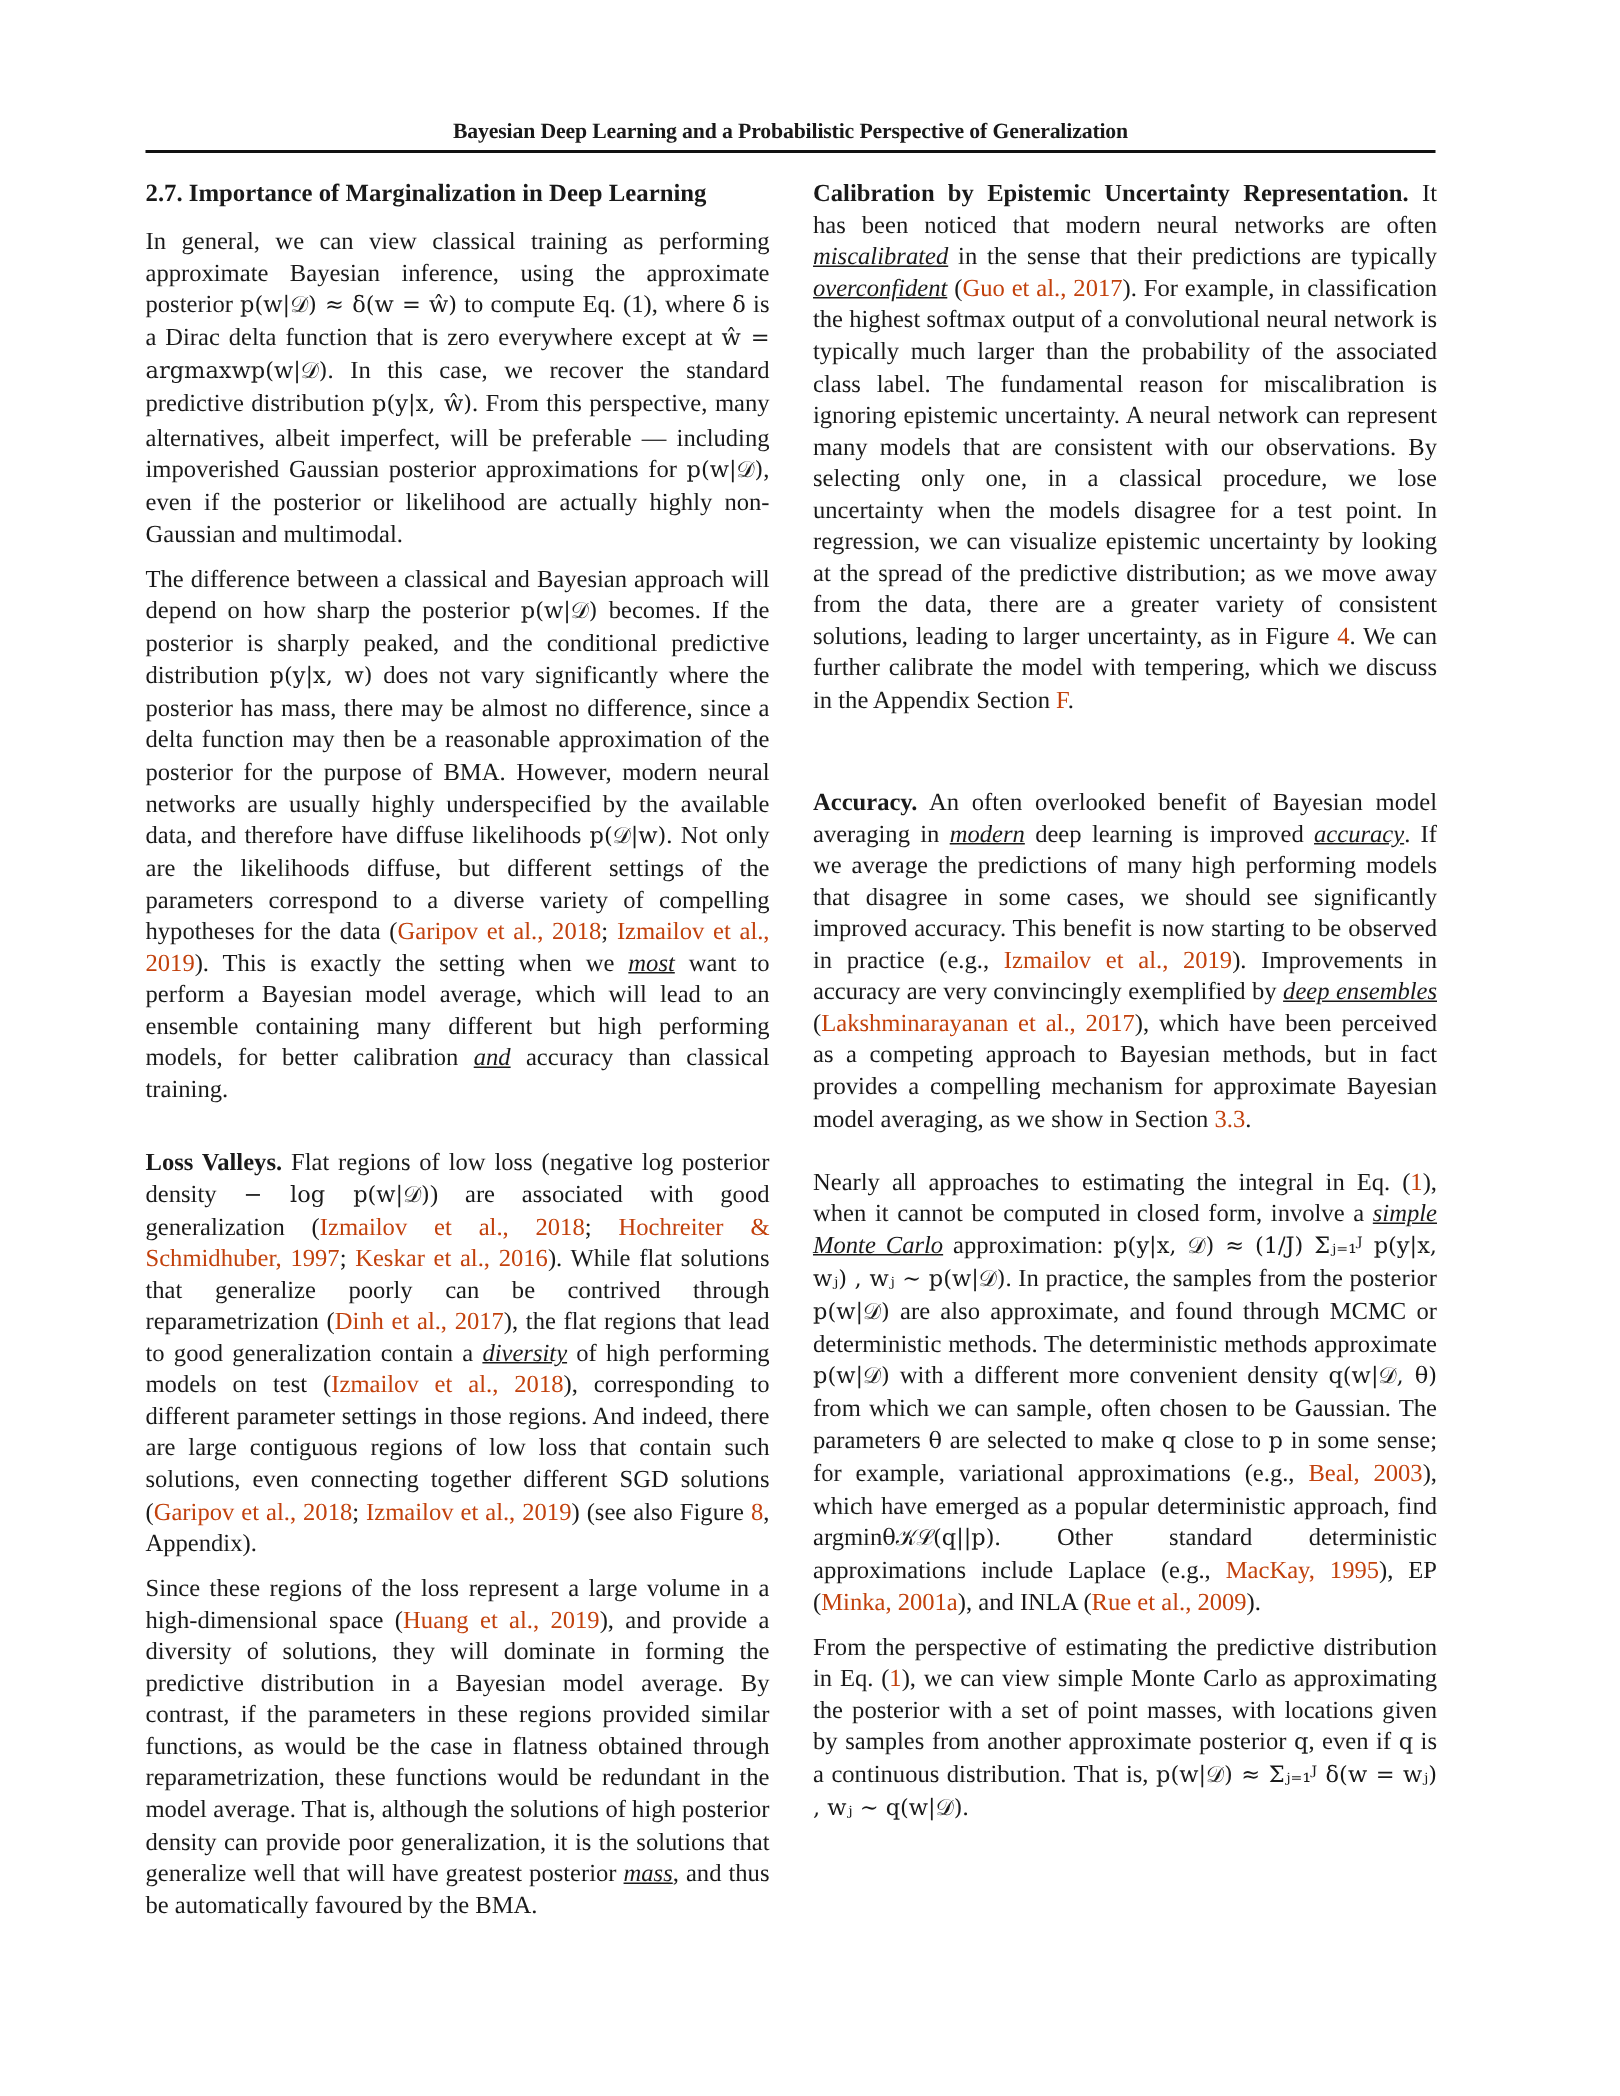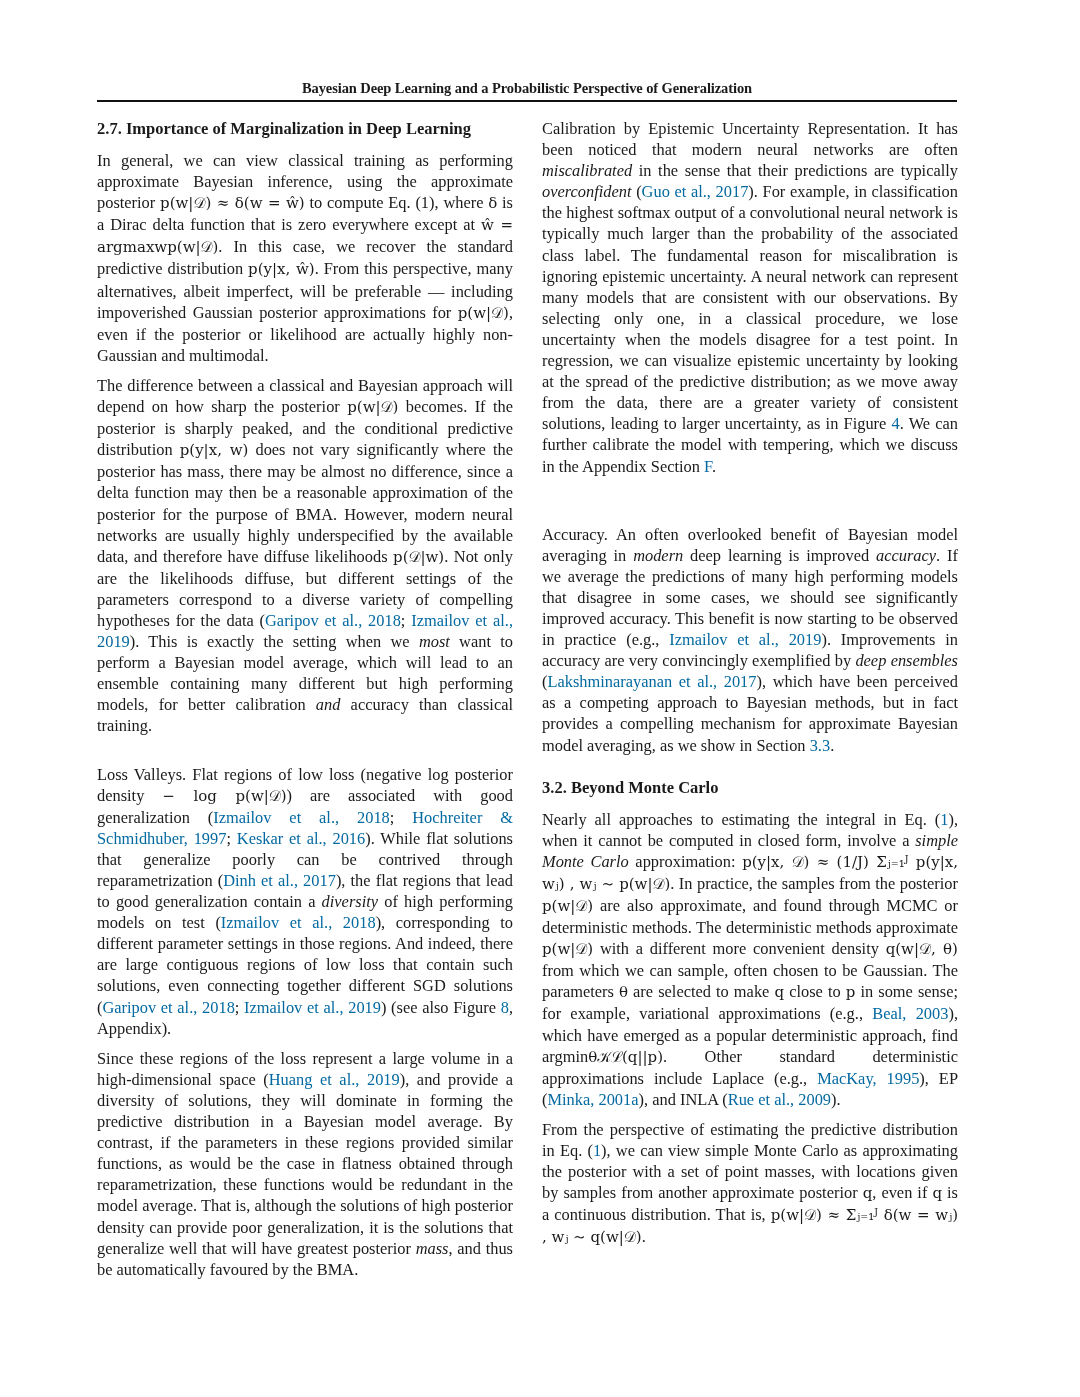--- a/index.html
+++ b/index.html
@@ -9,24 +9,24 @@
   .running-head { position: absolute; left: 97px; width: 860px; top: 80px;
          text-align: center; font-weight: bold; font-size: 14.5px; letter-spacing: -0.1px; }
   .head-rule { position: absolute; left: 97px; width: 860px; top: 100px; height: 0;
          border-top: 2px solid #111; }
   .col { position: absolute; top: 118px; width: 416px; }
   .col.left { left: 97px; }
   .col.right { left: 542px; }
   .sec-title { font-weight: bold; font-size: 16.5px; line-height: 22px; margin: 0 0 10px 0; }
   p.para { margin: 0 0 9px 0; font-size: 16.4px; line-height: 21.1px; text-align: justify;
            hyphens: manual; }
-  .run-bold { font-weight: normal; }
-  .run-italic { font-style: italic; }
+  .run-bold { font-weight: bold; }
+  .run-italic { font-style: italic; text-decoration: underline; }
   .run-math { font-family: "DejaVu Serif", "Liberation Serif", serif; font-size: 15px; }
-  .run-cite { color: #0369a1; cursor: pointer; }
+  .run-cite { color: #c2410c; cursor: pointer; }
   .gap-l1 { height: 18px; }
   .gap-r1 { height: 38px; }
   .gap-r2 { height: 12px; }
 </style>
 </head>
 <body>
 
 <div class="page">
   <div class="running-head">Bayesian Deep Learning and a Probabilistic Perspective of Generalization</div>
   <div class="head-rule"></div>
@@ -38,17 +38,16 @@
     <div class="gap-l1"></div>
     <p class="para"><span class="run-bold">Loss Valleys.</span><span class="run-plain">    Flat regions of low loss (negative log posterior density </span><span class="run-math">− log p(w|𝒟)</span><span class="run-plain">) are associated with good generalization (</span><span class="run-cite">Izmailov et al., 2018</span><span class="run-plain">; </span><span class="run-cite">Hochreiter &amp; Schmidhuber, 1997</span><span class="run-plain">; </span><span class="run-cite">Keskar et al., 2016</span><span class="run-plain">). While flat solutions that generalize poorly can be contrived through reparametrization (</span><span class="run-cite">Dinh et al., 2017</span><span class="run-plain">), the flat regions that lead to good generalization contain a </span><span class="run-italic">diversity</span><span class="run-plain"> of high performing models on test (</span><span class="run-cite">Izmailov et al., 2018</span><span class="run-plain">), corresponding to different parameter settings in those regions. And indeed, there are large contiguous regions of low loss that contain such solutions, even connecting together different SGD solutions (</span><span class="run-cite">Garipov et al., 2018</span><span class="run-plain">; </span><span class="run-cite">Izmailov et al., 2019</span><span class="run-plain">) (see also Figure </span><span class="run-cite">8</span><span class="run-plain">, Appendix).</span></p>
     <p class="para"><span class="run-plain">Since these regions of the loss represent a large volume in a high-dimensional space (</span><span class="run-cite">Huang et al., 2019</span><span class="run-plain">), and provide a diversity of solutions, they will dominate in forming the predictive distribution in a Bayesian model average.  By contrast, if the parameters in these regions provided similar functions, as would be the case in flatness obtained through reparametrization, these functions would be redundant in the model average. That is, although the solutions of high posterior density can provide poor generalization, it is the solutions that generalize well that will have greatest posterior </span><span class="run-italic">mass</span><span class="run-plain">, and thus be automatically favoured by the BMA.</span></p>
   </div>
 
   <div class="col right">
     <p class="para"><span class="run-bold">Calibration by Epistemic Uncertainty Representation.</span><span class="run-plain"> It has been noticed that modern neural networks are often </span><span class="run-italic">miscalibrated</span><span class="run-plain"> in the sense that their predictions are typically </span><span class="run-italic">overconfident</span><span class="run-plain"> (</span><span class="run-cite">Guo et al., 2017</span><span class="run-plain">). For example, in classification the highest softmax output of a convolutional neural network is typically much larger than the probability of the associated class label. The fundamental reason for miscalibration is ignoring epistemic uncertainty. A neural network can represent many models that are consistent with our observations. By selecting only one, in a classical procedure, we lose uncertainty when the models disagree for a test point. In regression, we can visualize epistemic uncertainty by looking at the spread of the predictive distribution; as we move away from the data, there are a greater variety of consistent solutions, leading to larger uncertainty, as in Figure </span><span class="run-cite">4</span><span class="run-plain">. We can further calibrate the model with tempering, which we discuss in the Appendix Section </span><span class="run-cite">F</span><span class="run-plain">.</span></p>
     <div class="gap-r1"></div>
     <p class="para"><span class="run-bold">Accuracy.</span><span class="run-plain">    An often overlooked benefit of Bayesian model averaging in </span><span class="run-italic">modern</span><span class="run-plain"> deep learning is improved </span><span class="run-italic">accuracy</span><span class="run-plain">. If we average the predictions of many high performing models that disagree in some cases, we should see significantly improved accuracy. This benefit is now starting to be observed in practice (e.g., </span><span class="run-cite">Izmailov et al., 2019</span><span class="run-plain">). Improvements in accuracy are very convincingly exemplified by </span><span class="run-italic">deep ensembles</span><span class="run-plain"> (</span><span class="run-cite">Lakshminarayanan et al., 2017</span><span class="run-plain">), which have been perceived as a competing approach to Bayesian methods, but in fact provides a compelling mechanism for approximate Bayesian model averaging, as we show in Section </span><span class="run-cite">3.3</span><span class="run-plain">.</span></p>
     <div class="gap-r2"></div>
-    <div class="sec-title">3.2. Beyond Monte Carlo</div>
     <p class="para"><span class="run-plain">Nearly all approaches to estimating the integral in Eq. (</span><span class="run-cite">1</span><span class="run-plain">), when it cannot be computed in closed form, involve a </span><span class="run-italic">simple Monte Carlo</span><span class="run-plain"> approximation:  </span><span class="run-math">p(y|x, 𝒟) ≈ (1/J) Σⱼ₌₁ᴶ p(y|x, wⱼ) , wⱼ ∼ p(w|𝒟)</span><span class="run-plain">. In practice, the samples from the posterior </span><span class="run-math">p(w|𝒟)</span><span class="run-plain"> are also approximate, and found through MCMC or deterministic methods. The deterministic methods approximate </span><span class="run-math">p(w|𝒟)</span><span class="run-plain"> with a different more convenient density </span><span class="run-math">q(w|𝒟, θ)</span><span class="run-plain"> from which we can sample, often chosen to be Gaussian.  The parameters </span><span class="run-math">θ</span><span class="run-plain"> are selected to make </span><span class="run-math">q</span><span class="run-plain"> close to </span><span class="run-math">p</span><span class="run-plain"> in some sense; for example, variational approximations (e.g., </span><span class="run-cite">Beal, 2003</span><span class="run-plain">), which have emerged as a popular deterministic approach, find argmin</span><span class="run-math">θ</span><span class="run-math">𝒦ℒ(q||p)</span><span class="run-plain">. Other standard deterministic approximations include Laplace (e.g., </span><span class="run-cite">MacKay, 1995</span><span class="run-plain">), EP (</span><span class="run-cite">Minka, 2001a</span><span class="run-plain">), and INLA (</span><span class="run-cite">Rue et al., 2009</span><span class="run-plain">).</span></p>
     <p class="para"><span class="run-plain">From the perspective of estimating the predictive distribution in Eq. (</span><span class="run-cite">1</span><span class="run-plain">), we can view simple Monte Carlo as approximating the posterior with a set of point masses, with locations given by samples from another approximate posterior </span><span class="run-math">q</span><span class="run-plain">, even if </span><span class="run-math">q</span><span class="run-plain"> is a continuous distribution.  That is, </span><span class="run-math">p(w|𝒟) ≈ Σⱼ₌₁ᴶ δ(w = wⱼ) , wⱼ ∼ q(w|𝒟)</span><span class="run-plain">.</span></p>
   </div>
 </div>
 
 </body></html>

